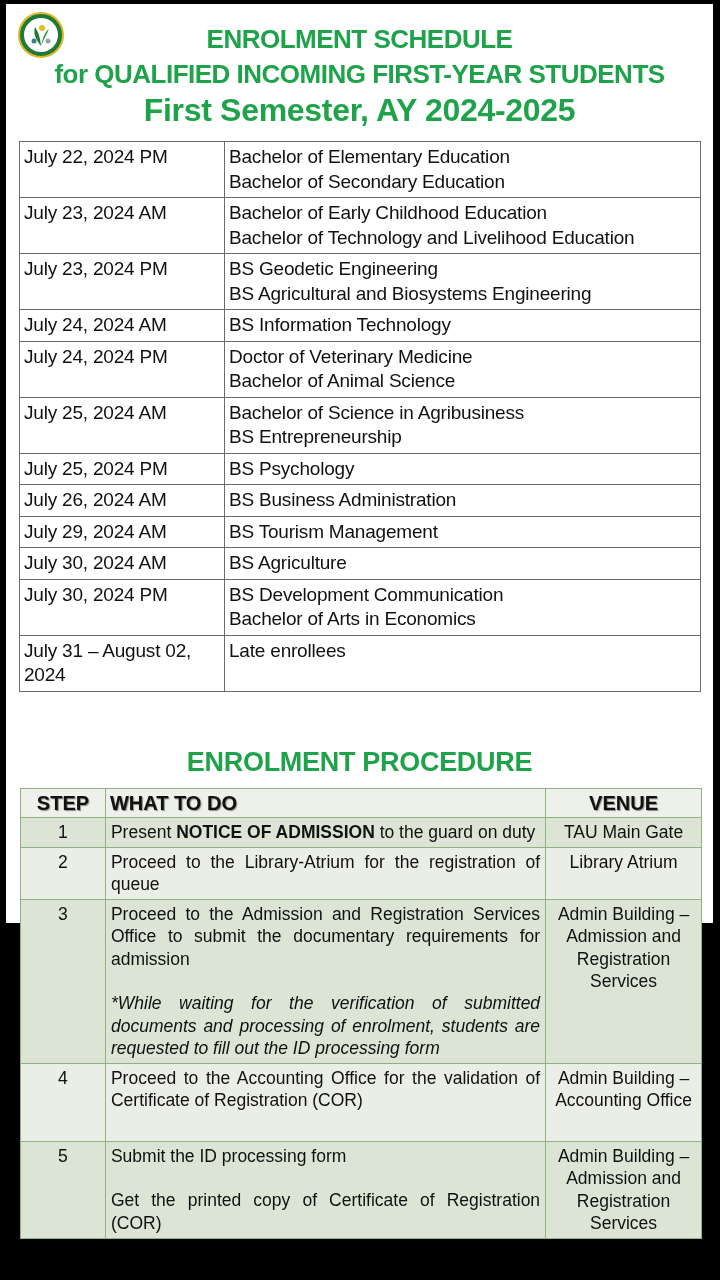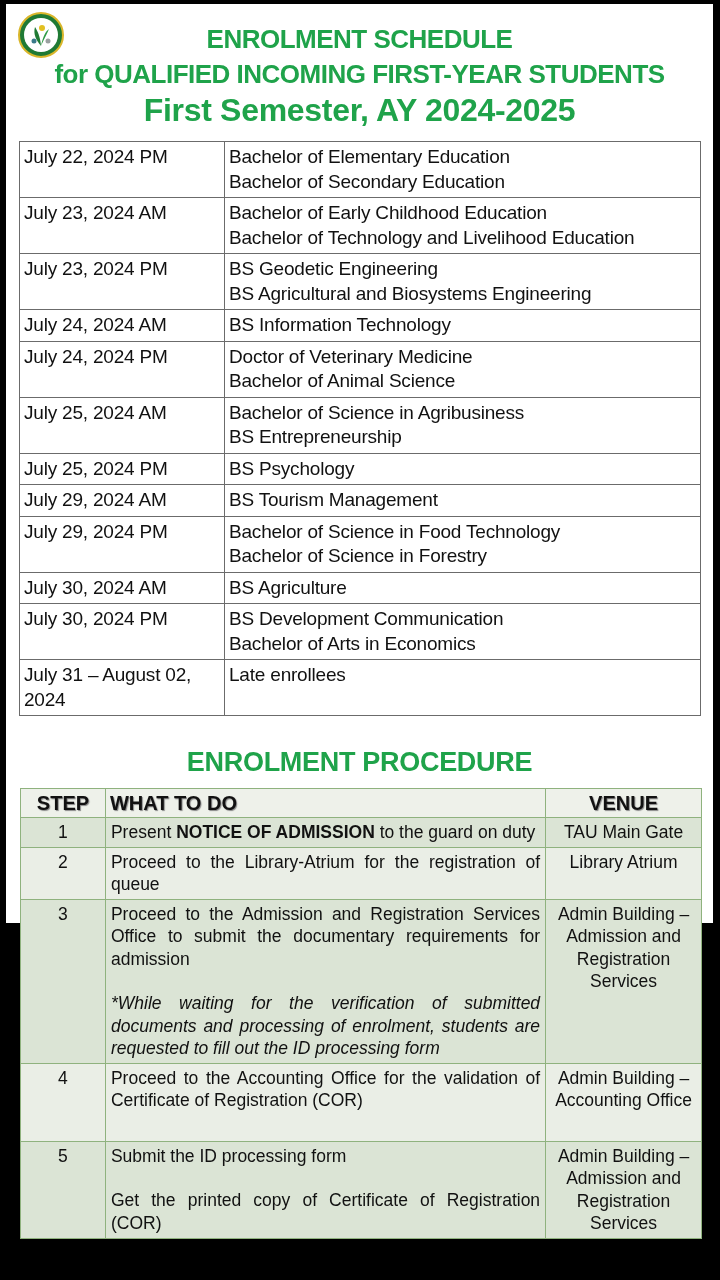--- a/index.html
+++ b/index.html
@@ -124,30 +124,29 @@
           <span class="program">BS Entrepreneurship</span>
         </td>
       </tr>
       <tr>
         <td class="date">July 25, 2024 PM</td>
         <td>
           <span class="program">BS Psychology</span>
         </td>
       </tr>
       <tr>
+        <td class="date">July 26, 2024 AM</td>
+        <td>
+          <span class="program">BS Business Administration</span>
+        </td>
+      </tr>
+      <tr>
         <td class="date">July 29, 2024 AM</td>
         <td>
           <span class="program">BS Tourism Management</span>
-        </td>
-      </tr>
-      <tr>
-        <td class="date">July 29, 2024 PM</td>
-        <td>
-          <span class="program">Bachelor of Science in Food Technology</span>
-          <span class="program">Bachelor of Science in Forestry</span>
         </td>
       </tr>
       <tr>
         <td class="date">July 30, 2024 AM</td>
         <td>
           <span class="program">BS Agriculture</span>
         </td>
       </tr>
       <tr>
         <td class="date">July 30, 2024 PM</td>

